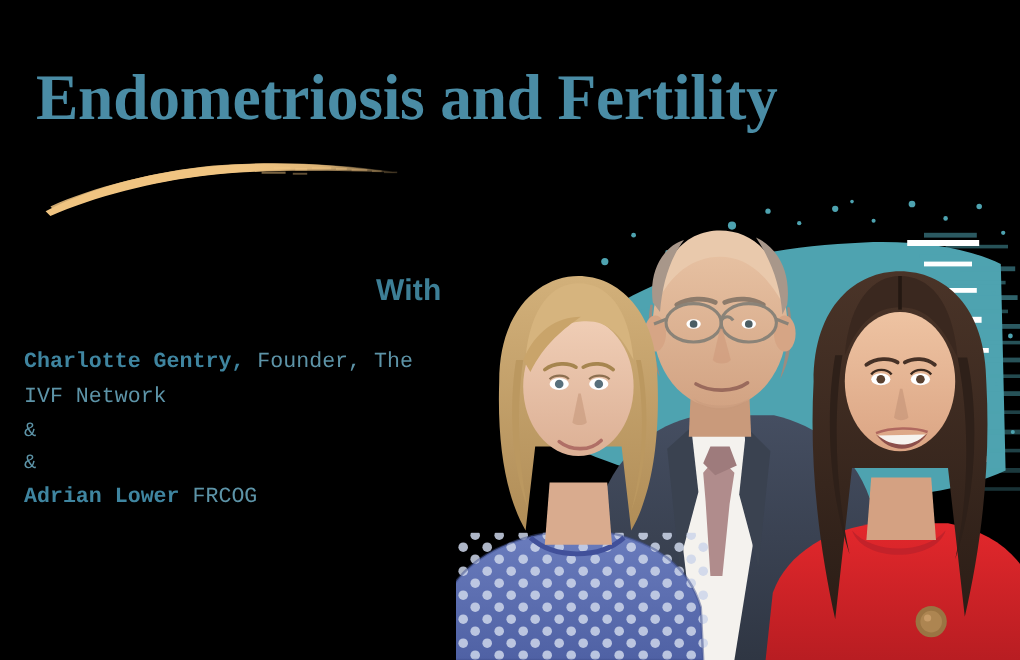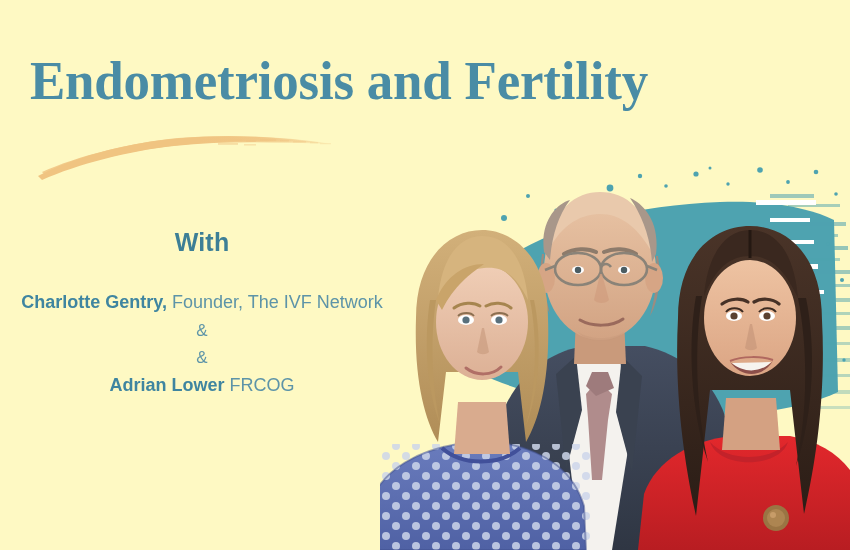--- a/index.html
+++ b/index.html
@@ -8,21 +8,21 @@
     padding: 0;
     background: #ffffff;
   }
   body {
     font-family: "Liberation Sans", sans-serif;
   }
   #slide {
     position: relative;
     width: 850px;
     height: 550px;
-    background: #fef9c3;
+    background: #000000;
     overflow: hidden;
   }
 
   
   .title {
     position: absolute;
     left: 30px;
     top: 52px;
     width: 700px;
     font-family: "Liberation Serif", "DejaVu Serif", serif;
@@ -55,37 +55,37 @@
     height: 280px;
     pointer-events: none;
   }
 
   
   .with {
     position: absolute;
     left: 36px;
     top: 228px;
     width: 332px;
-    text-align: center;
+    text-align: right;
     font-size: 25px;
     font-weight: bold;
     color: #3d7f96;
     letter-spacing: 0.2px;
   }
 
   
   .speakers {
     position: absolute;
     left: 20px;
     top: 288px;
     width: 364px;
-    text-align: center;
     font-size: 18px;
     line-height: 29px;
     color: #5d94a8;
+    font-family: Liberation Mono, monospace;
   }
   .speakers .nm {
     font-weight: bold;
     color: #3f85a0;
   }
   .speakers .amp {
     display: block;
     font-size: 17px;
     line-height: 27px;
     color: #5d94a8;

